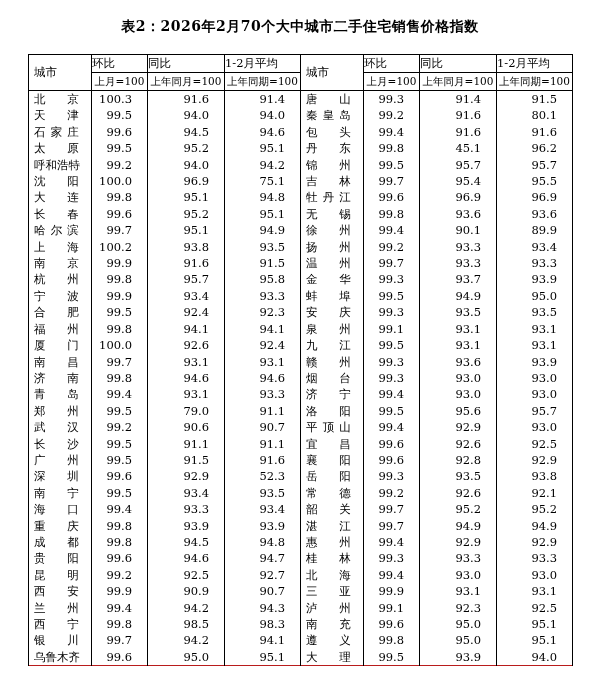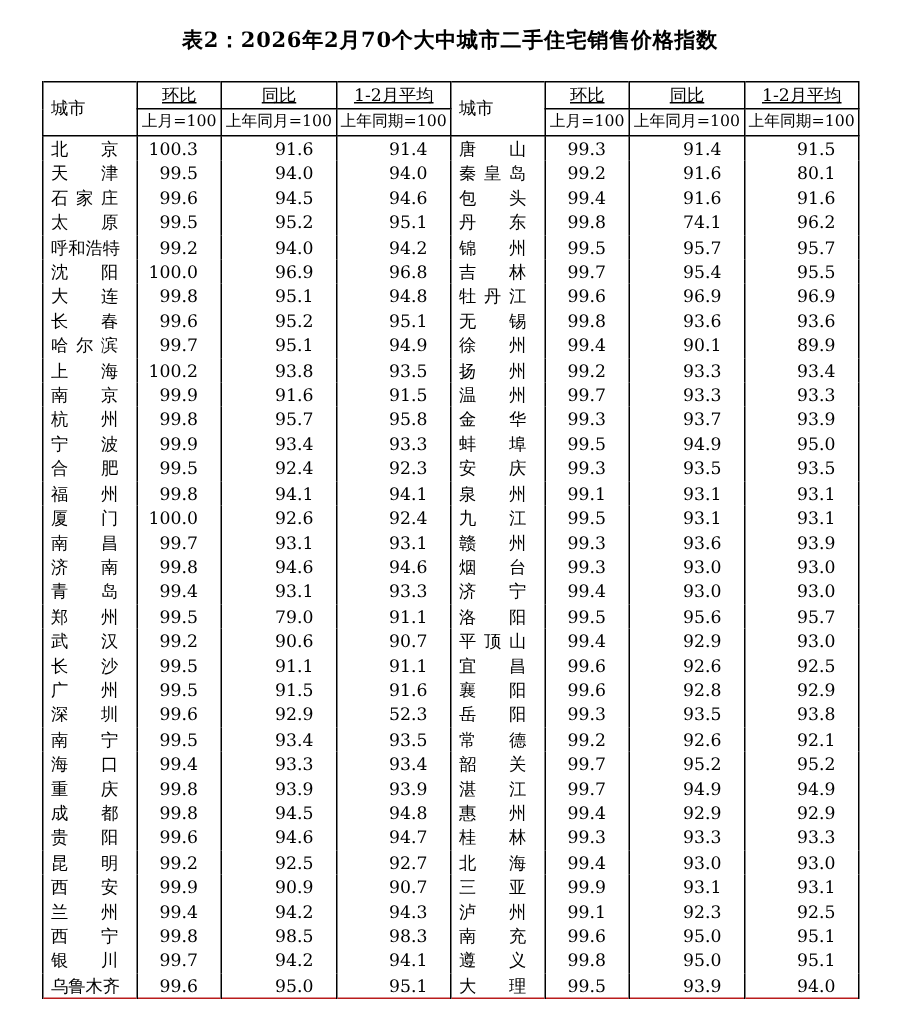--- a/index.html
+++ b/index.html
@@ -16,21 +16,21 @@
   table.idx{
     width:100%;border-collapse:collapse;table-layout:fixed;
     font-size:11.5px;
     border-top:1px solid #000;border-bottom:1px solid #b91c1c;
   }
   .idx th,.idx td{
     border-left:1px solid #000;border-right:1px solid #000;
     padding:0;margin:0;font-weight:400;
   }
   .idx thead th{border-bottom:1px solid #000;height:17px;line-height:17px;}
-  .idx thead th.hdr-main{text-align:center;text-decoration:underline;}
+  .idx thead th.hdr-main{text-align:left;}
   .idx thead th.hdr-city{text-align:left;padding-left:5px;vertical-align:middle;}
   .idx thead th.hdr-sub{font-size:10.5px;text-align:center;white-space:nowrap;margin-left:19px;}
   .idx tbody td{height:16.4px;line-height:16.4px;white-space:nowrap;overflow:hidden;}
   .idx td.city-cell{text-align:left;padding-left:5px;}
   .city-name{
     display:inline-block;width:3.9em;
     text-align:justify;text-align-last:justify;
   }
   .idx td.num-cell{text-align:right;padding-right:15px;}
 </style>
@@ -102,38 +102,38 @@
           <td class="num-cell">91.6</td>
           <td class="num-cell">91.6</td>
         </tr>
         <tr>
           <td class="city-cell"><span class="city-name">太原</span></td>
           <td class="num-cell">99.5</td>
           <td class="num-cell">95.2</td>
           <td class="num-cell">95.1</td>
           <td class="city-cell"><span class="city-name">丹东</span></td>
           <td class="num-cell">99.8</td>
-          <td class="num-cell">74.1</td>
+          <td class="num-cell">45.1</td>
           <td class="num-cell">96.2</td>
         </tr>
         <tr>
           <td class="city-cell"><span class="city-name">呼和浩特</span></td>
           <td class="num-cell">99.2</td>
           <td class="num-cell">94.0</td>
           <td class="num-cell">94.2</td>
           <td class="city-cell"><span class="city-name">锦州</span></td>
           <td class="num-cell">99.5</td>
           <td class="num-cell">95.7</td>
           <td class="num-cell">95.7</td>
         </tr>
         <tr>
           <td class="city-cell"><span class="city-name">沈阳</span></td>
           <td class="num-cell">100.0</td>
           <td class="num-cell">96.9</td>
-          <td class="num-cell">96.8</td>
+          <td class="num-cell">75.1</td>
           <td class="city-cell"><span class="city-name">吉林</span></td>
           <td class="num-cell">99.7</td>
           <td class="num-cell">95.4</td>
           <td class="num-cell">95.5</td>
         </tr>
         <tr>
           <td class="city-cell"><span class="city-name">大连</span></td>
           <td class="num-cell">99.8</td>
           <td class="num-cell">95.1</td>
           <td class="num-cell">94.8</td>

